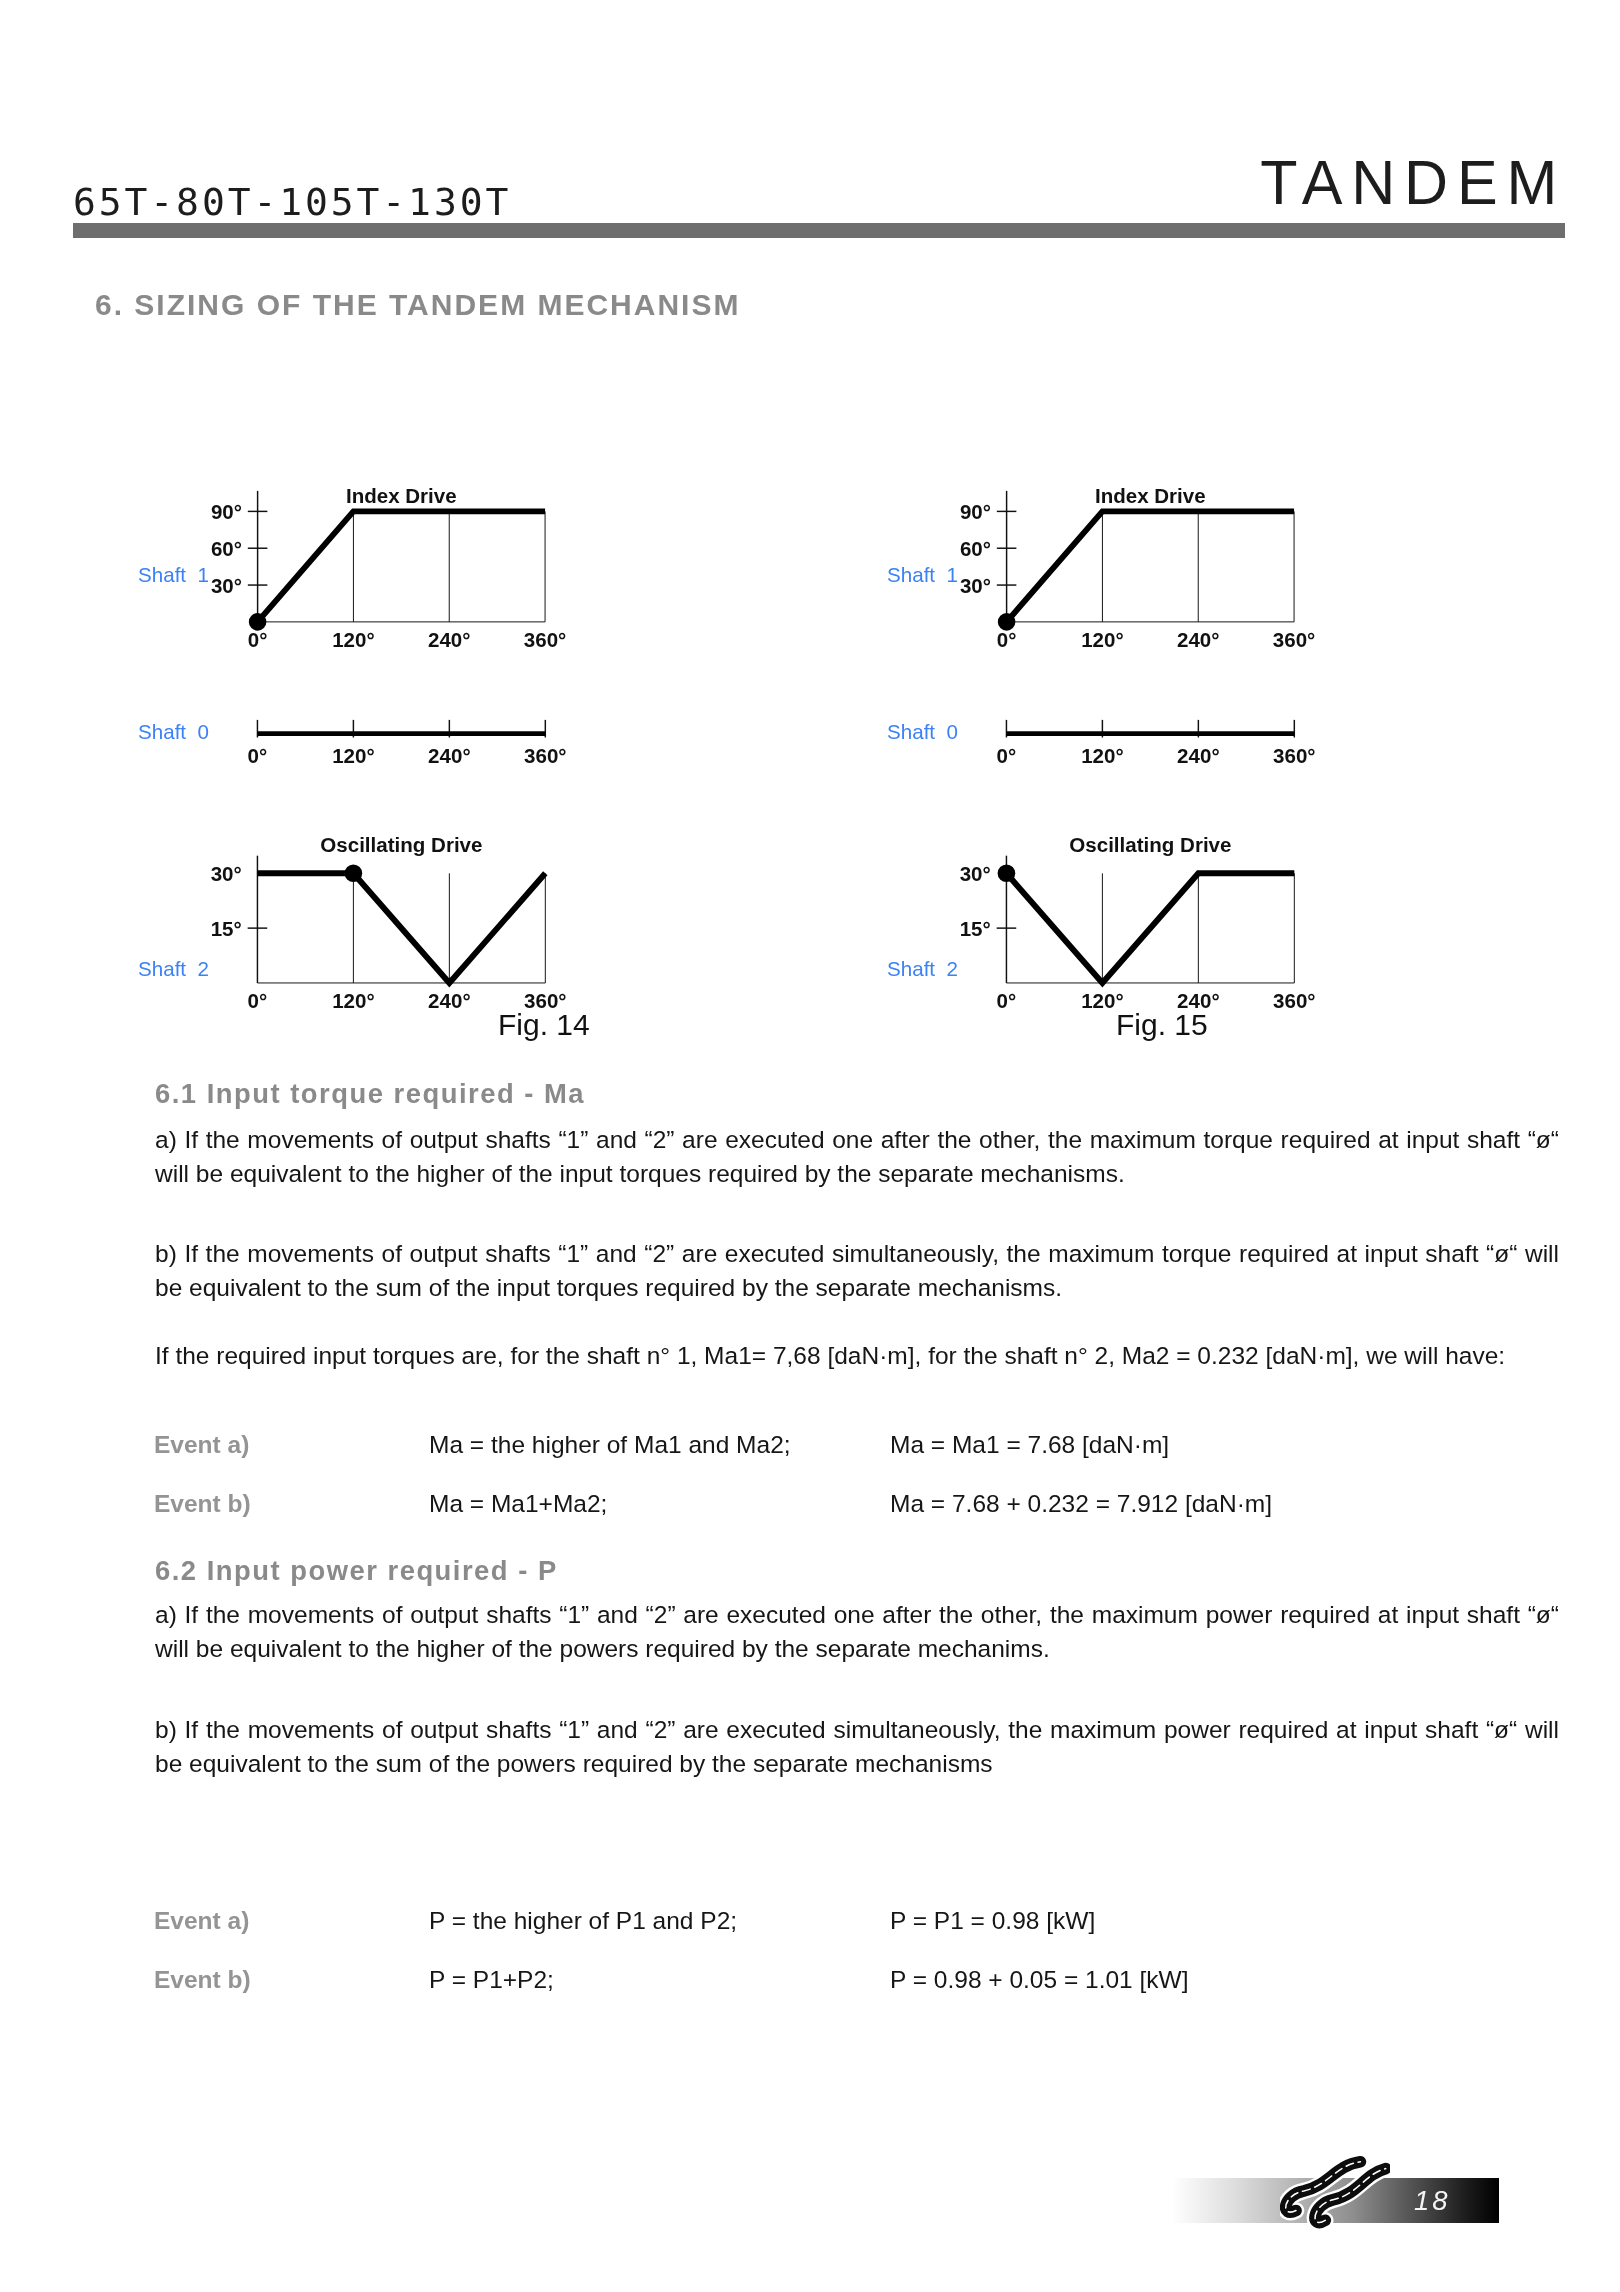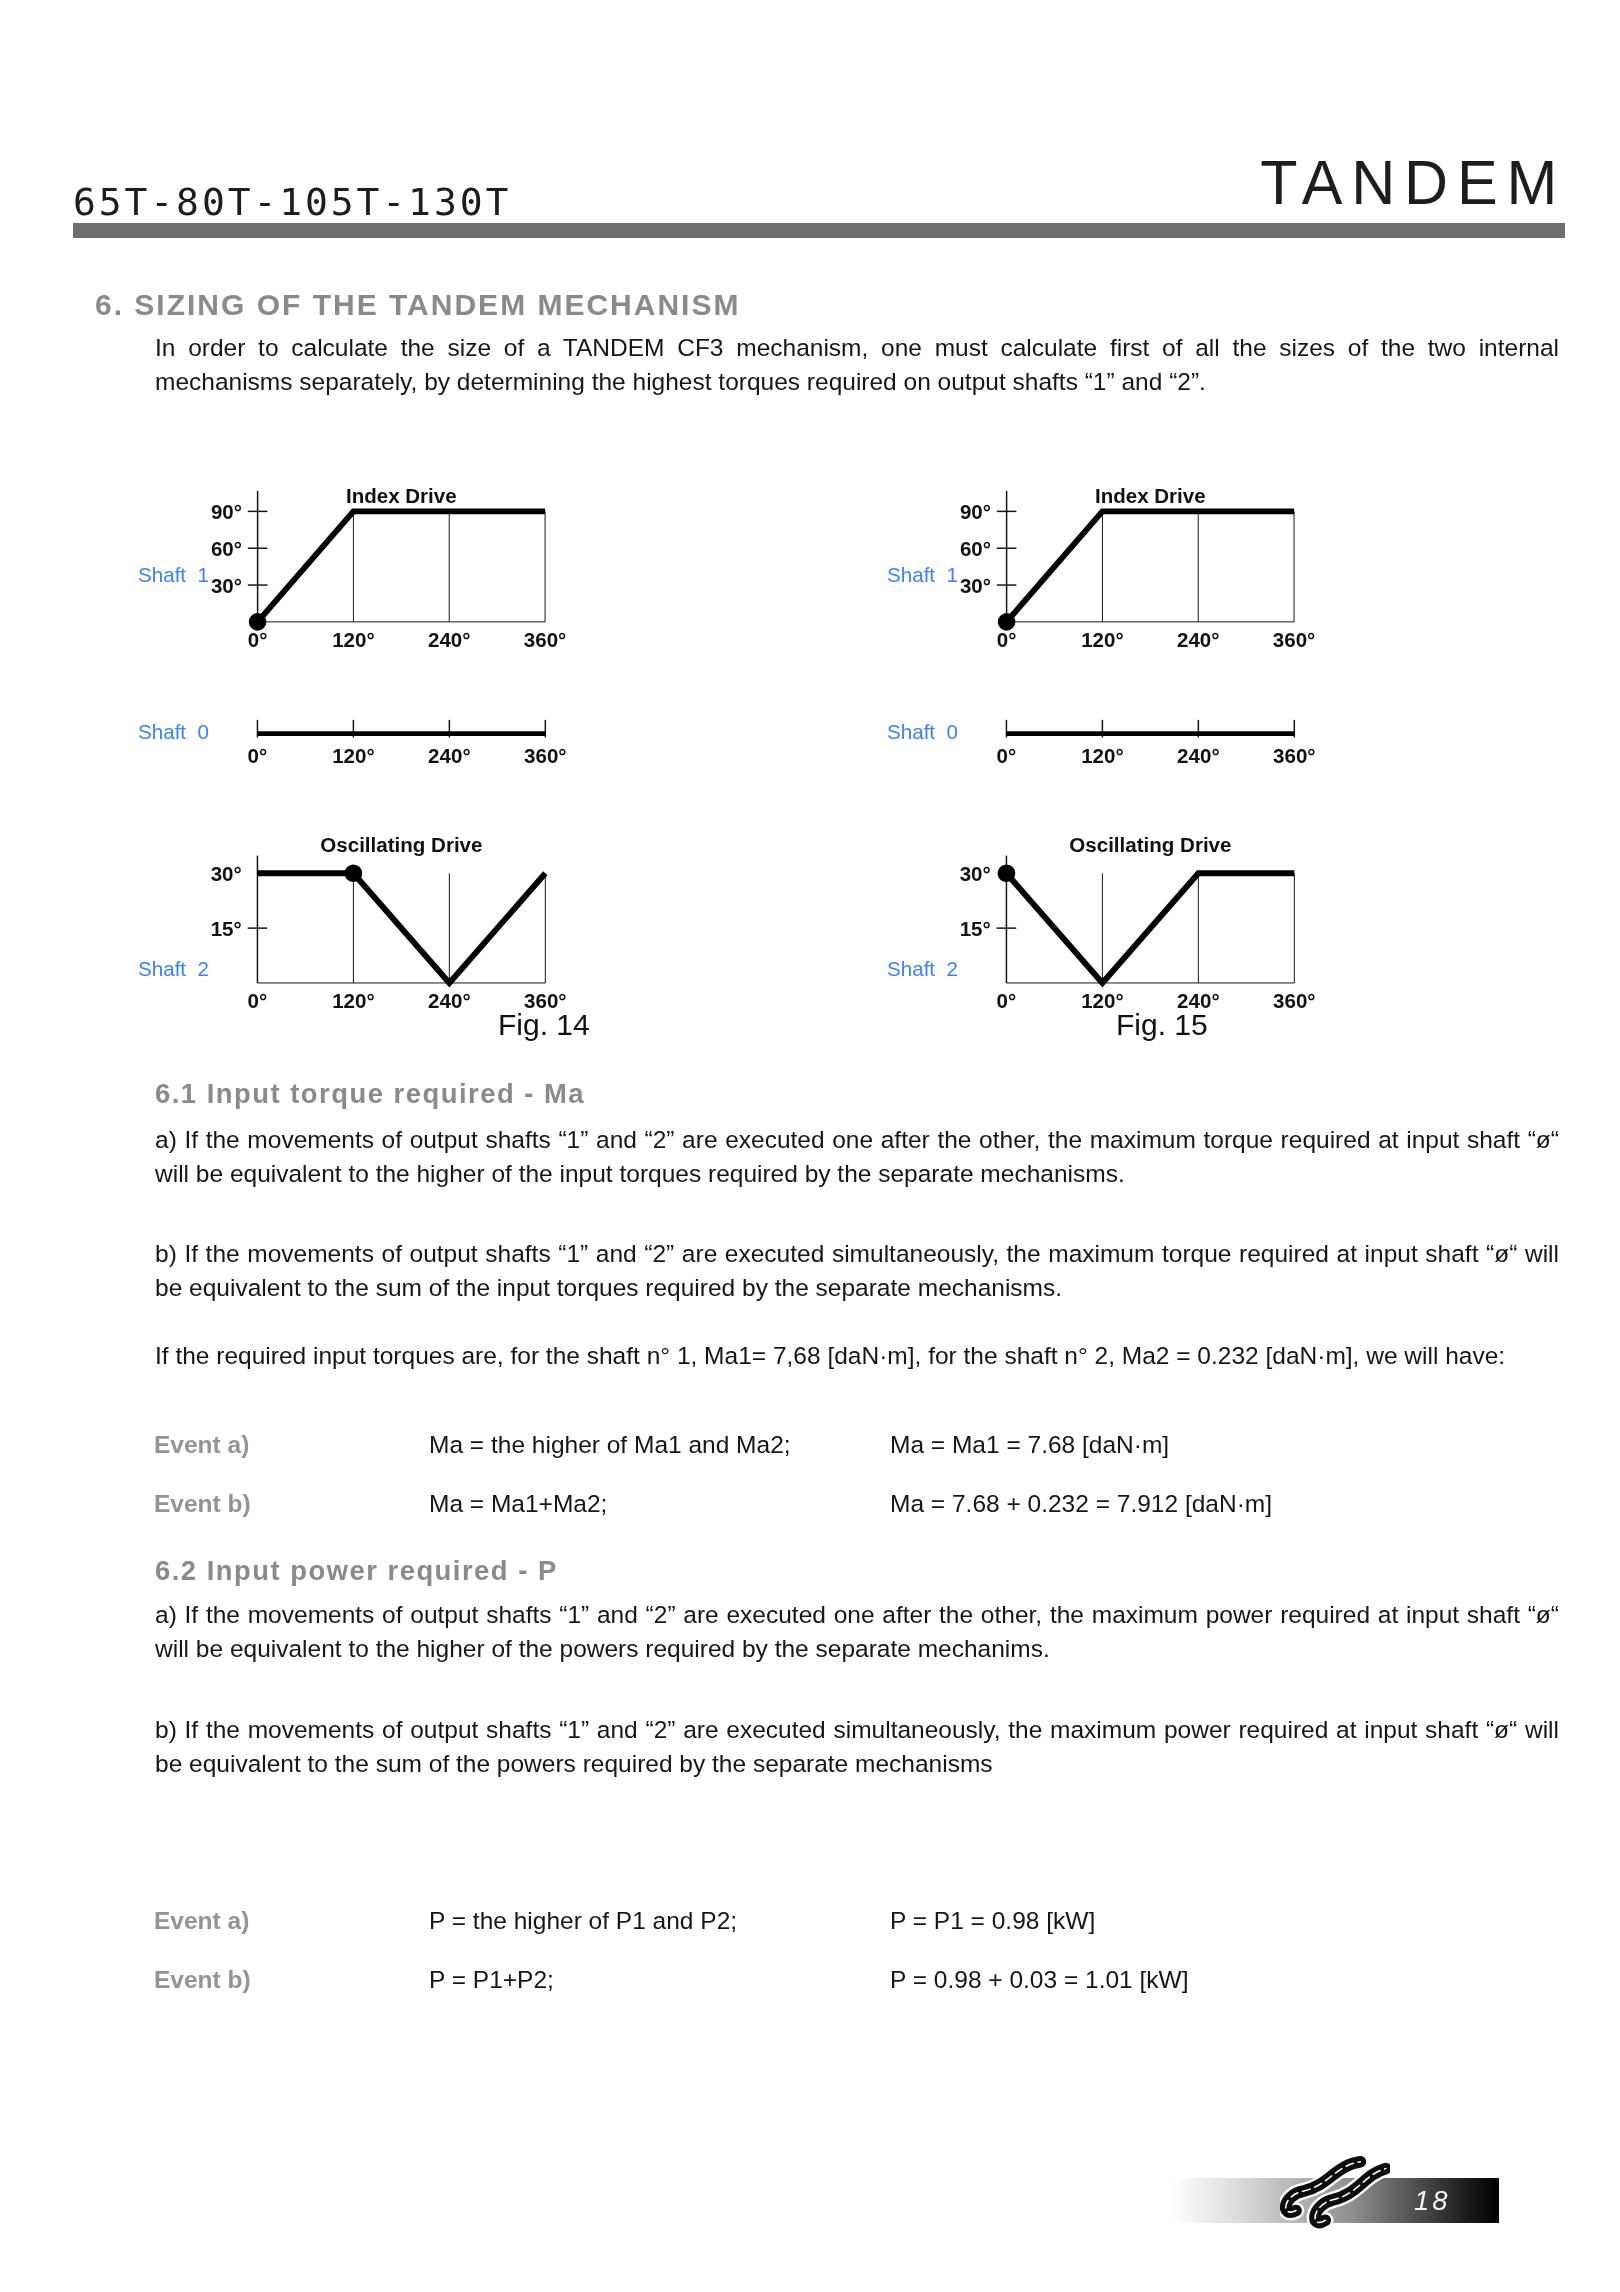--- a/index.html
+++ b/index.html
@@ -57,21 +57,20 @@
 <body>
 
 <div class="page">
 
   <div class="model">65T-80T-105T-130T</div>
   <div class="brand">TANDEM</div>
   <div class="rule"></div>
 
   <div class="h-main">6. SIZING OF THE TANDEM MECHANISM</div>
   <div class="para" id="intro">
-    <p>In order to calculate the size of a TANDEM CF3 mechanism, one must calculate first of all the sizes of the two internal mechanisms separately, by determining the highest torques required on output shafts “1” and “2”.</p>
   </div>
 
   <div class="figcol" id="figcol-0">
     <div class="chart index"><svg width="470" height="176" viewBox="0 0 480 180">
           <text x="270" y="18" text-anchor="middle" class="ctitle">Index Drive</text>
           <line x1="123" y1="6" x2="123" y2="140" stroke="#111" stroke-width="1.5"></line>
           <line x1="123" y1="140" x2="417" y2="140" stroke="#111" stroke-width="1"></line>
           <line x1="221" y1="140" x2="221" y2="27" stroke="#111" stroke-width="1"></line>
           <line x1="319" y1="140" x2="319" y2="27" stroke="#111" stroke-width="1"></line>
           <line x1="417" y1="140" x2="417" y2="27" stroke="#111" stroke-width="1"></line>
@@ -198,21 +197,21 @@
   <div class="para" id="p62b">b) If the movements of output shafts “1” and “2” are executed simultaneously, the maximum power required at input shaft “ø“ will be equivalent to the sum of the powers required by the separate mechanisms</div>
 
   <div class="event-row" id="ev62a">
     <span class="evt-label">Event a)</span>
     <span class="evt-formula">P = the higher of P1 and P2;</span>
     <span class="evt-result">P = P1 = 0.98 [kW]</span>
   </div>
   <div class="event-row" id="ev62b">
     <span class="evt-label">Event b)</span>
     <span class="evt-formula">P = P1+P2;</span>
-    <span class="evt-result">P = 0.98 + 0.03 = 1.01 [kW]</span>
+    <span class="evt-result">P = 0.98 + 0.05 = 1.01 [kW]</span>
   </div>
 
   <div class="footer-bar">
     <span class="page-num">18</span>
   </div>
   <svg class="knot" width="110" height="80" viewBox="0 0 112 82">
     <g fill="none" stroke-linecap="round">
       <path d="M16 60 C0 68 2 44 24 40 C50 34 56 14 82 10" stroke="#ffffff" stroke-width="17"></path>
       <path d="M46 70 C30 80 32 54 54 49 C80 43 86 23 108 17" stroke="#ffffff" stroke-width="17"></path>
       <path d="M16 60 C0 68 2 44 24 40 C50 34 56 14 82 10" stroke="#0d0d0d" stroke-width="12"></path>

